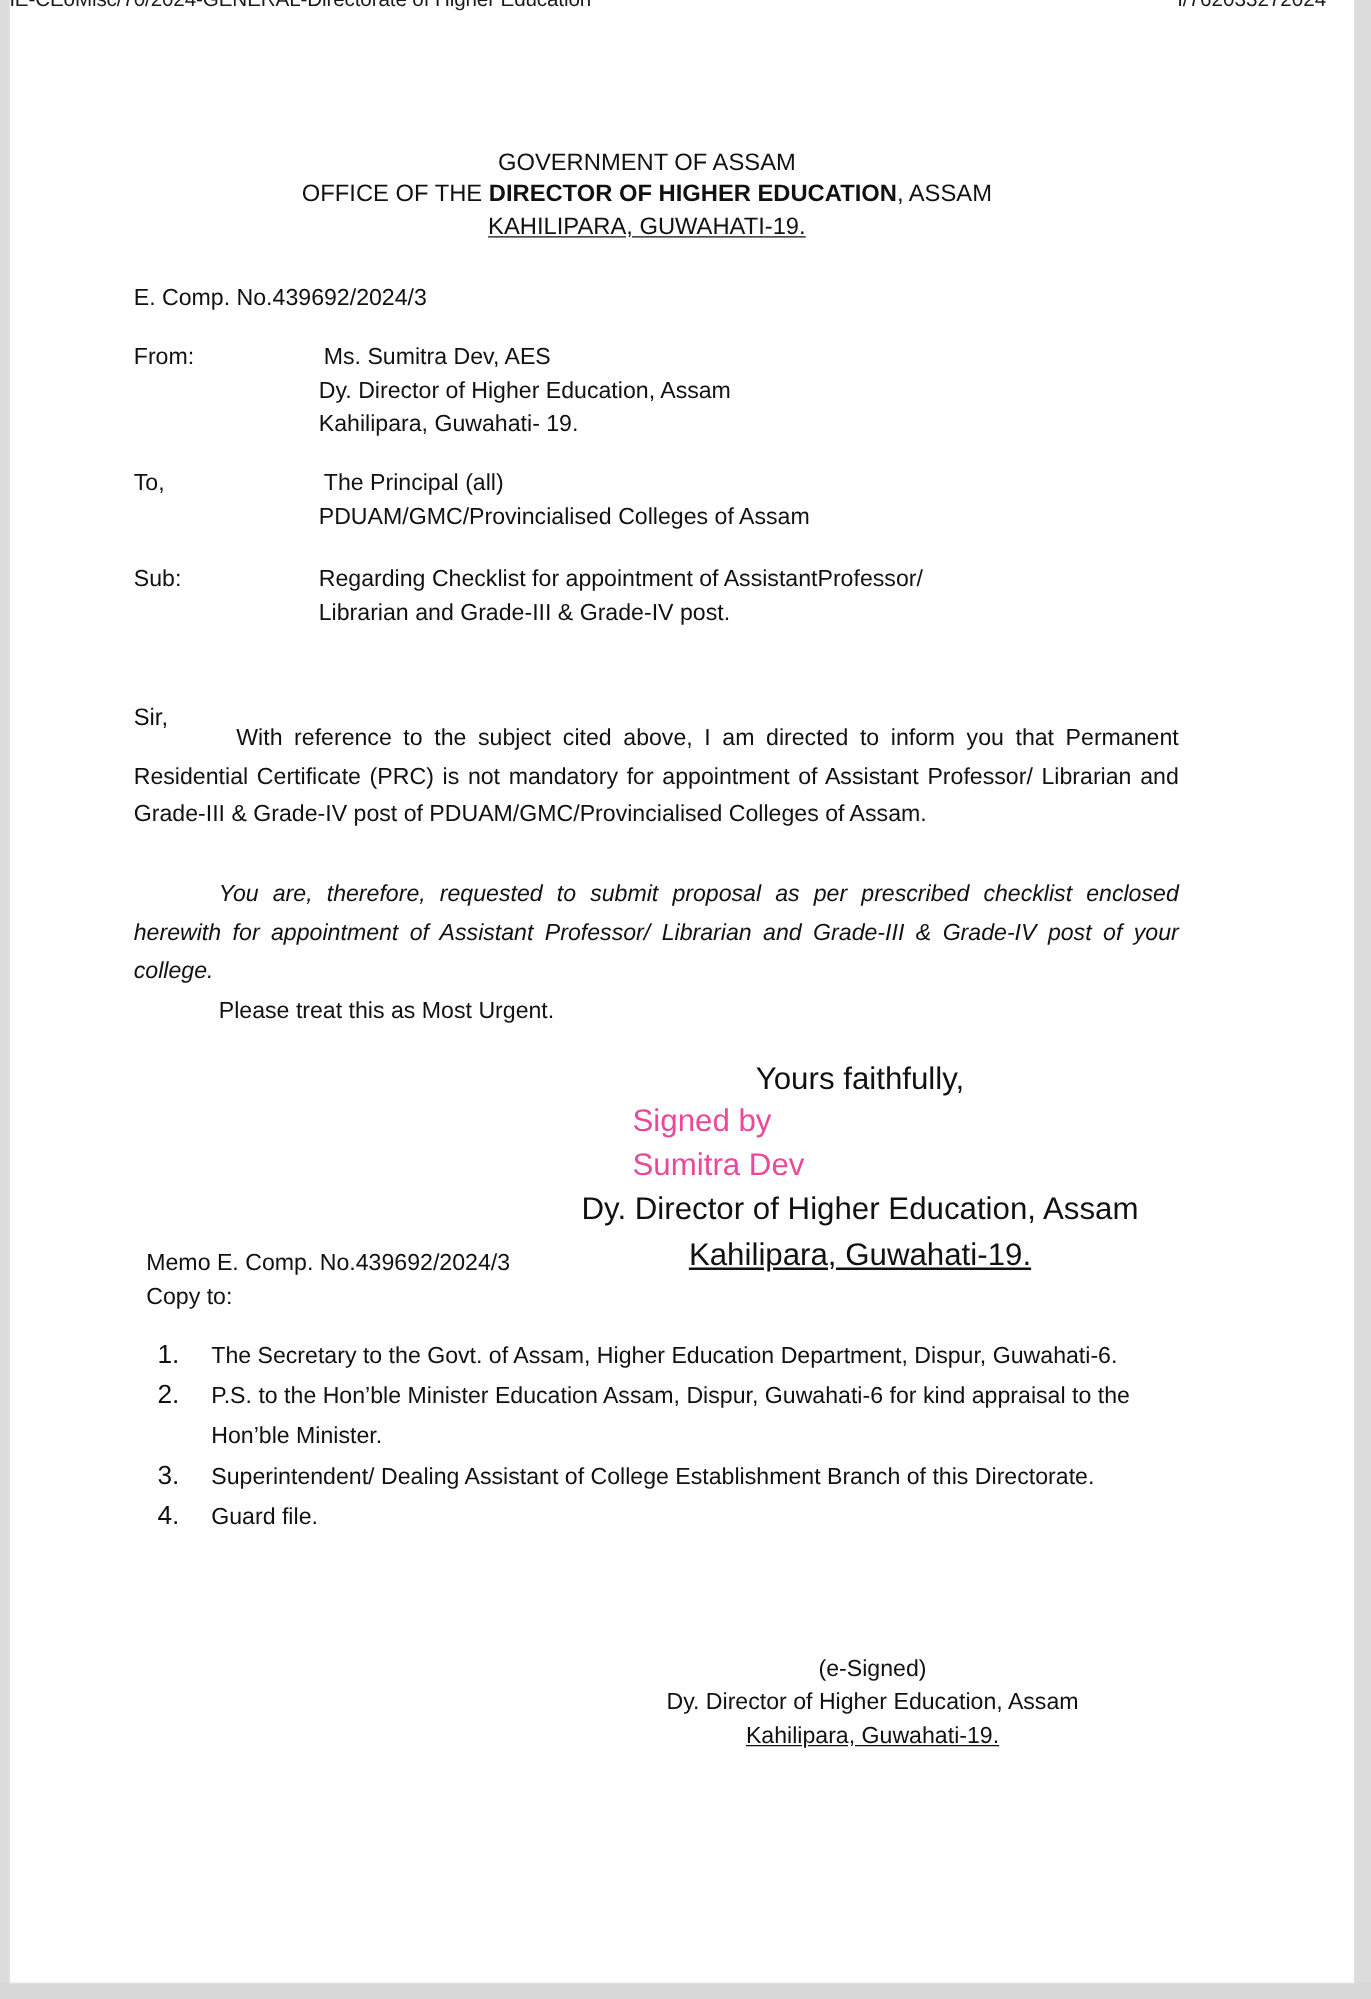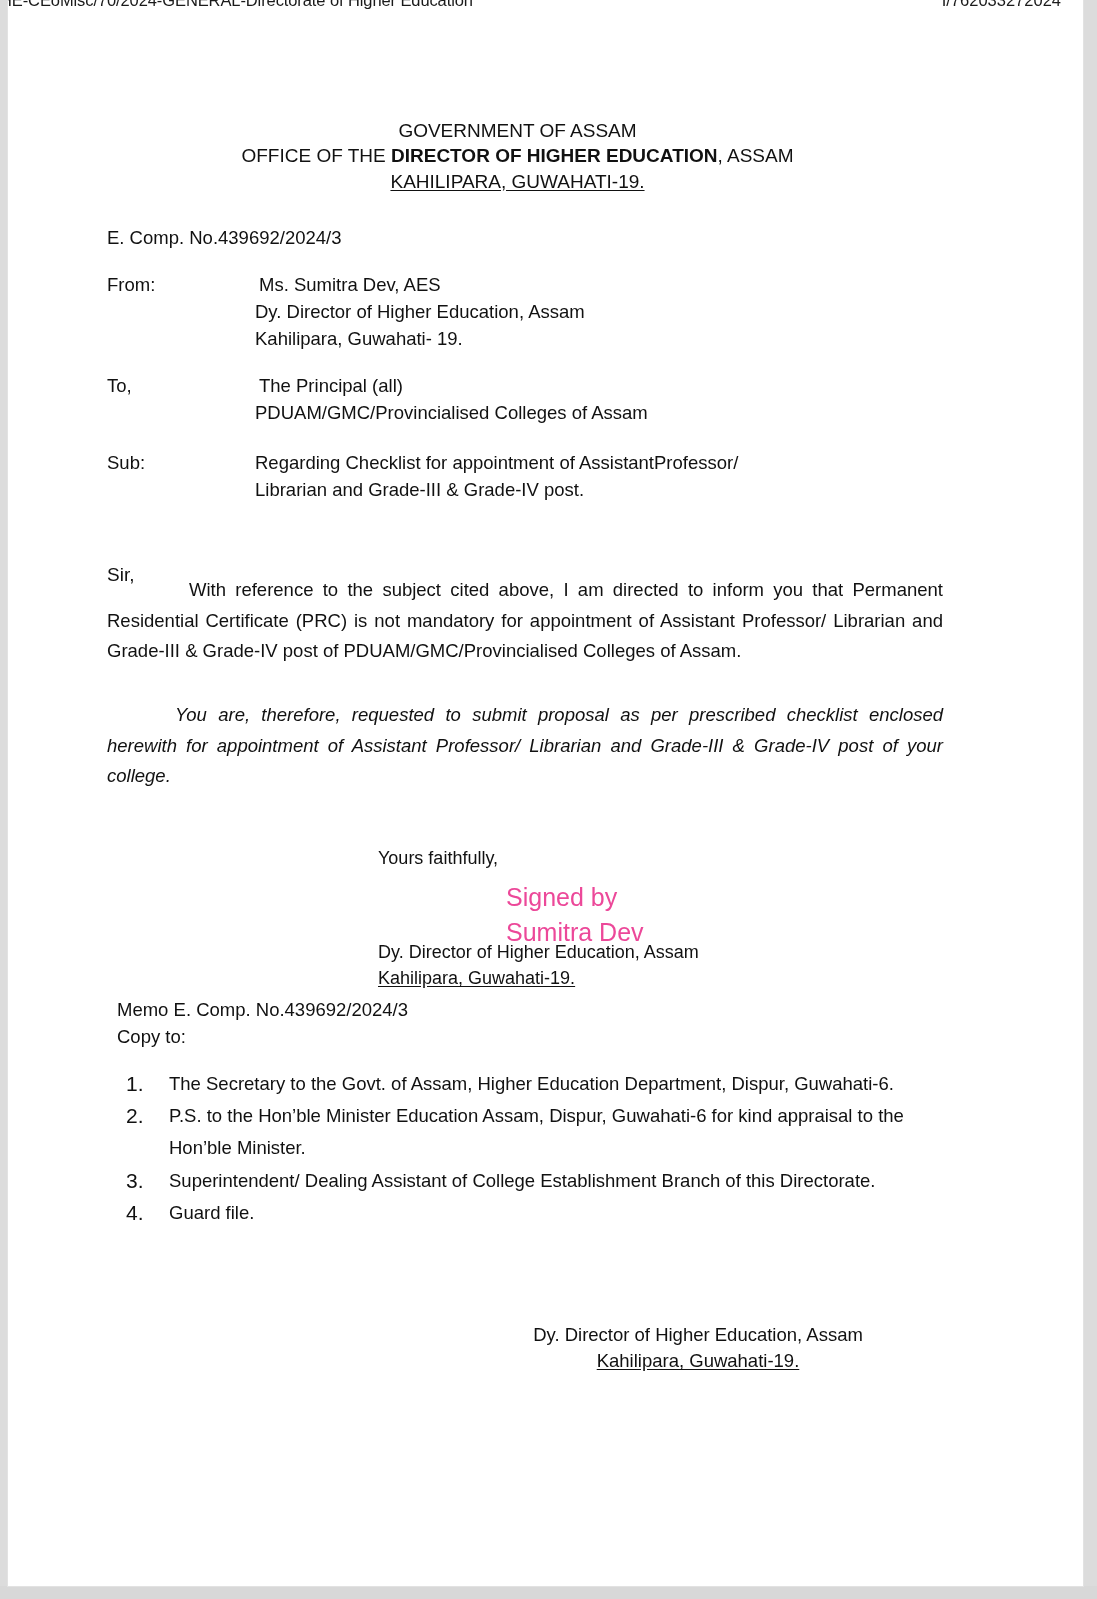--- a/index.html
+++ b/index.html
@@ -139,22 +139,22 @@
   .para-2 { top: 700px; font-style: italic; }
   .para-2 .lead { padding-left: 68px; }
   .para-3 { top: 793px; }
   .para-3 .lead { padding-left: 68px; }
 
   
   .sign-area {
     position: absolute;
     left: 370px; top: 845px;
     width: 620px;
-    text-align: left;
-    font-size: 18px;
+    text-align: center;
+    font-size: 25px;
     line-height: 1.45;
   }
   .sign-area .yours { display: block; margin-bottom: 68px; }
   .sign-area .sig-desig { display: block; white-space: nowrap; }
   .sign-area .sig-addr {
     display: inline-block;
     text-decoration: underline;
     text-underline-offset: 2px;
   }
 
@@ -271,20 +271,23 @@
       <div class="salutation">Sir,</div>
 
       <div class="para para-1">
         <span class="lead">With reference to the subject cited above, I am directed to inform you that Permanent Residential Certificate (PRC) is not mandatory for appointment of Assistant Professor/ Librarian and Grade-III &amp; Grade-IV post of PDUAM/GMC/Provincialised Colleges of Assam.</span>
       </div>
 
       <div class="para para-2">
         <span class="lead">You are, therefore, requested to submit proposal as per prescribed checklist enclosed herewith for appointment of Assistant Professor/ Librarian and Grade-III &amp; Grade-IV post of your college.</span>
       </div>
 
+      <div class="para para-3">
+        <span class="lead">Please treat this as Most Urgent.</span>
+      </div>
 
       <div class="sign-area">
         <span class="yours">Yours faithfully,</span>
         <span class="sig-desig">Dy. Director of Higher Education, Assam</span>
         <span class="sig-desig"><span class="sig-addr">Kahilipara, Guwahati-19.</span></span>
       </div>
 
       <div class="esign-stamp">
         <span class="st-line">Signed by</span>
         <span class="st-line">Sumitra Dev</span>
@@ -308,19 +311,20 @@
           <span class="num">3.</span>
           <span>Superintendent/ Dealing Assistant of College Establishment Branch of this Directorate.</span>
         </li>
         <li>
           <span class="num">4.</span>
           <span>Guard file.</span>
         </li>
       </ol>
 
       <div class="footer-sign">
+        <span class="fs-line">(e-Signed)</span>
         <span class="fs-line">Dy. Director of Higher Education, Assam</span>
         <span class="fs-line"><span class="fs-addr">Kahilipara, Guwahati-19.</span></span>
       </div>
 
     </div>
   </div>
 </div>
 
 </body></html>

